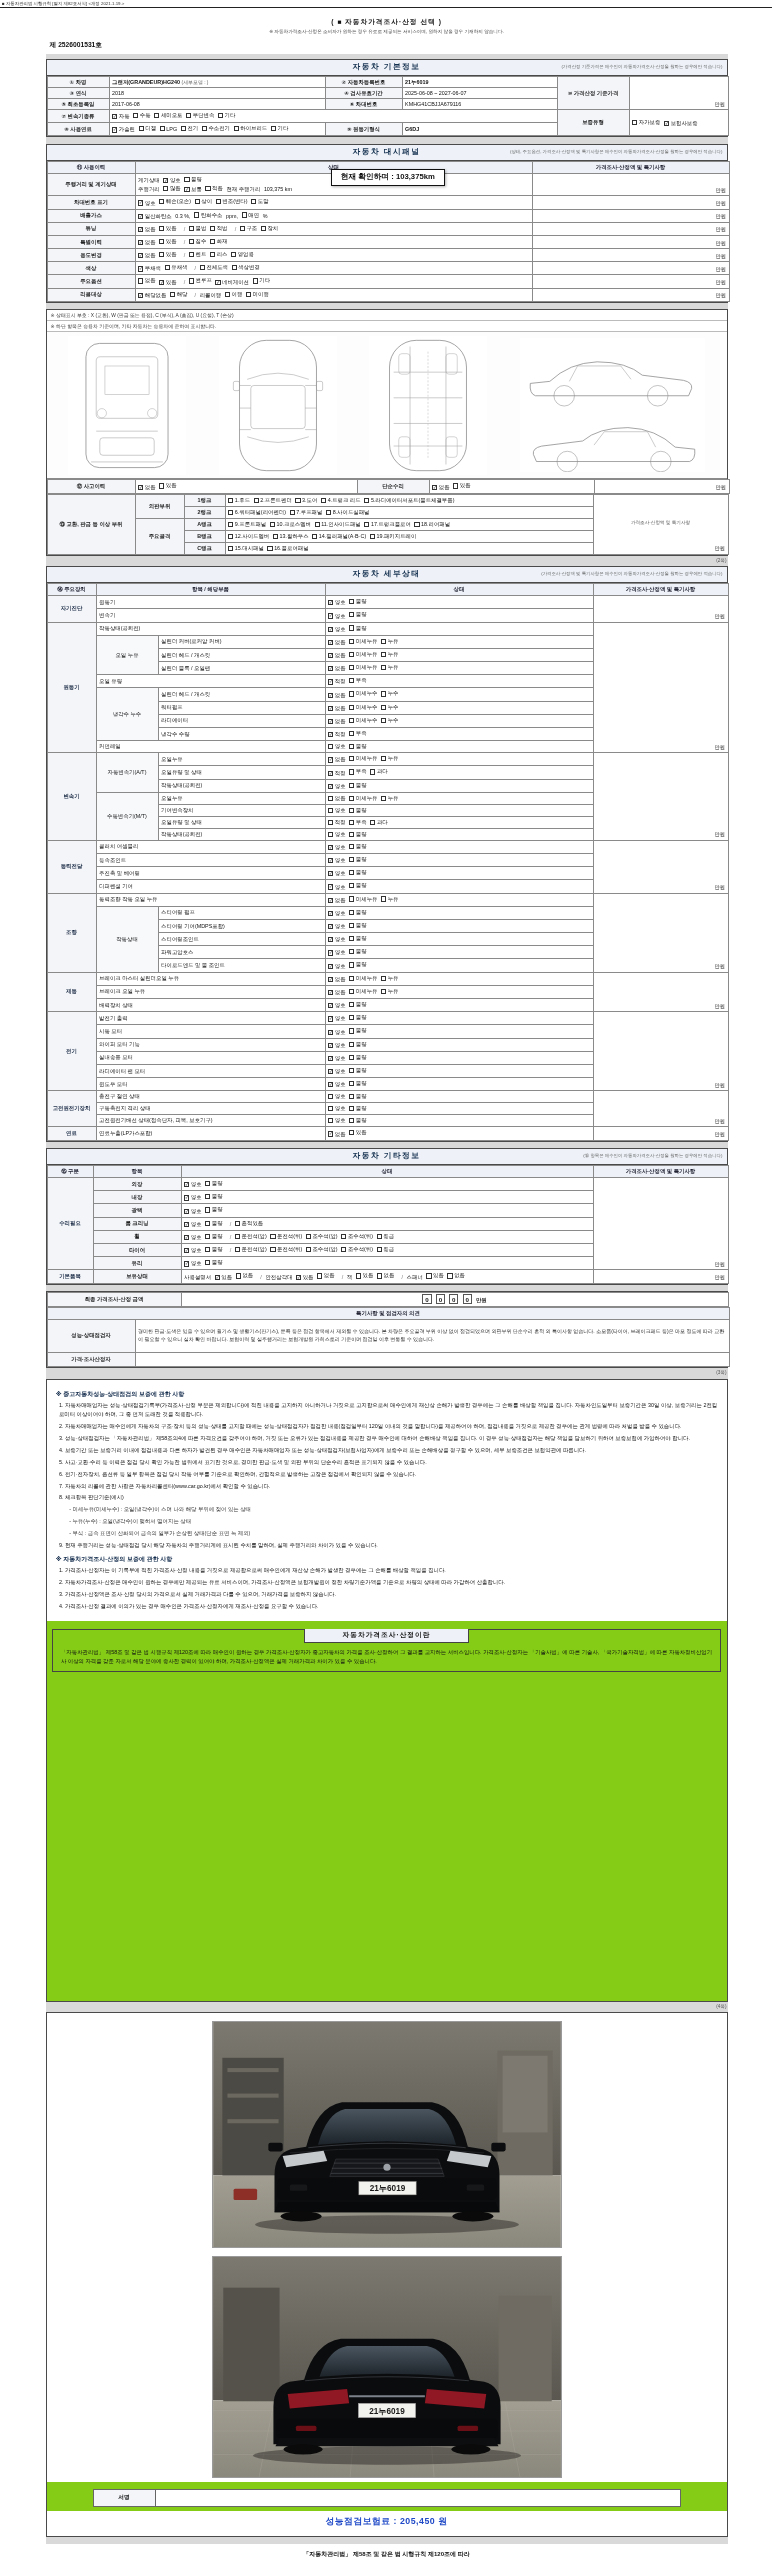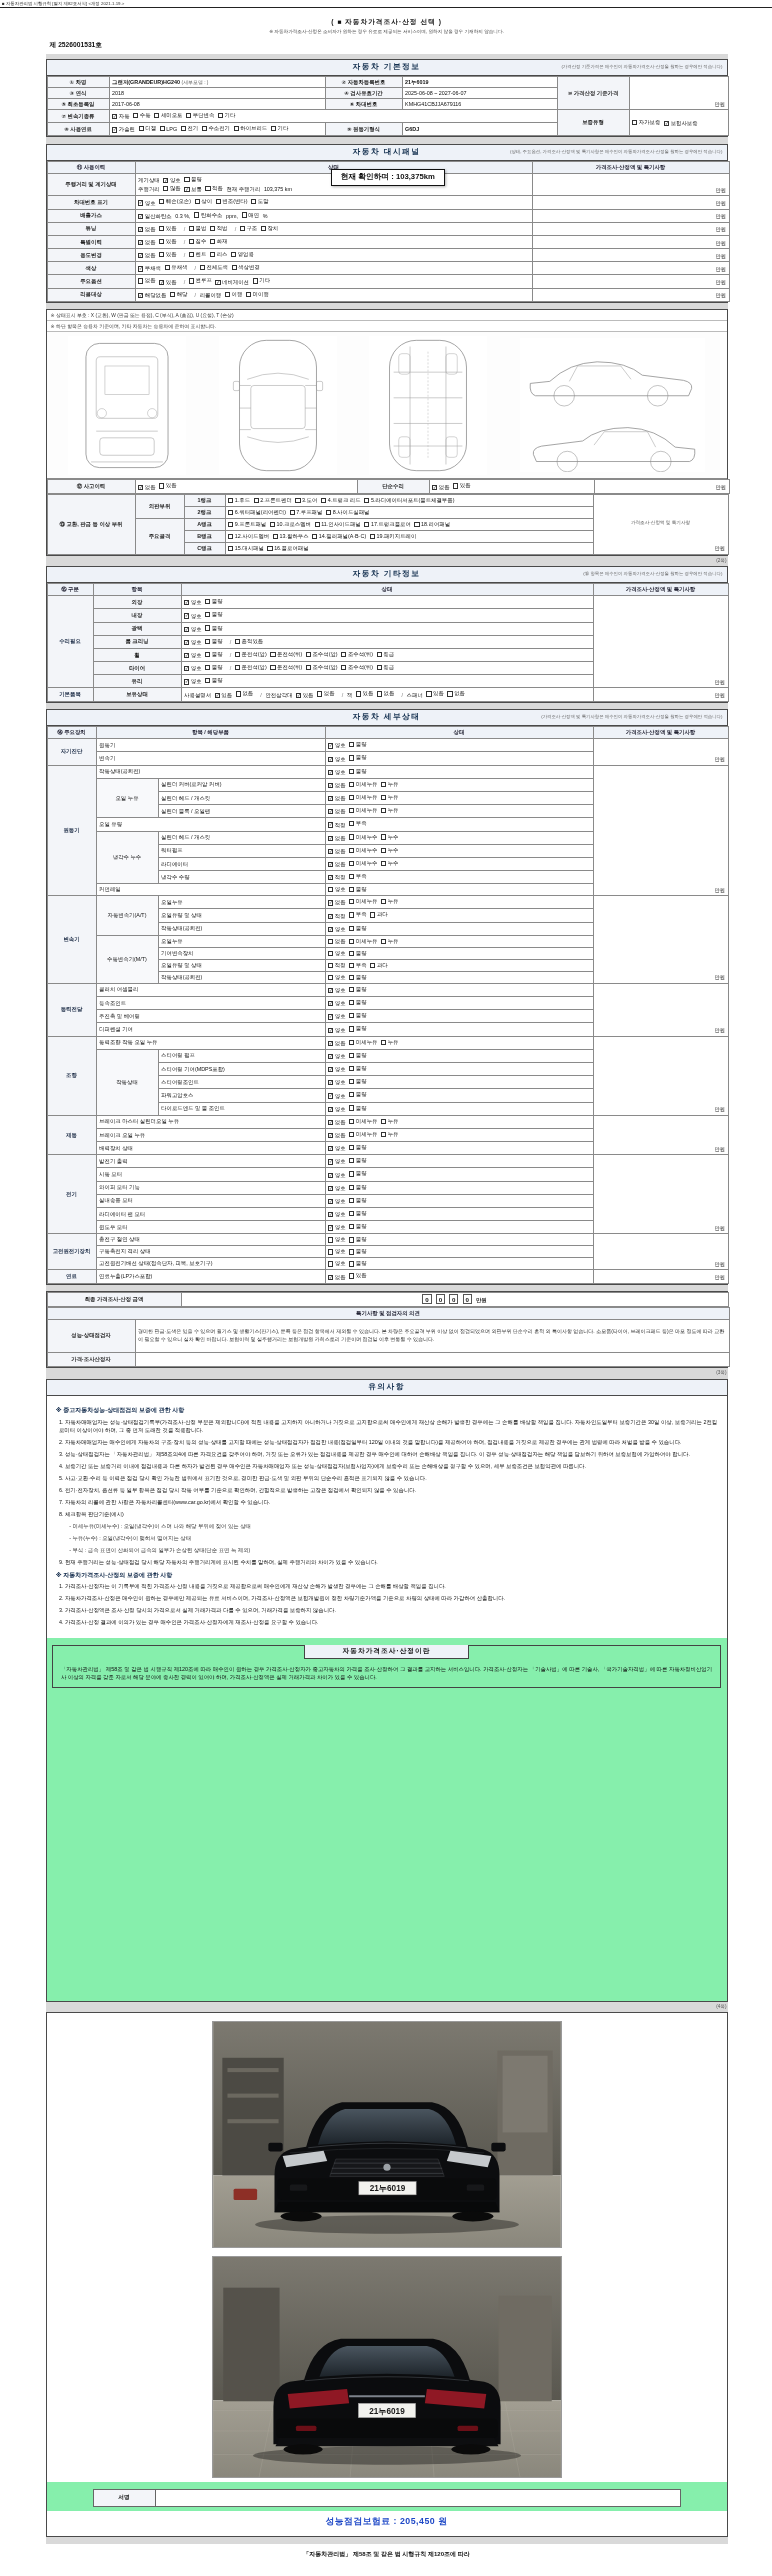--- a/index.html
+++ b/index.html
@@ -7,21 +7,21 @@
   body{width:773px;font-family:"Liberation Sans","DejaVu Sans",sans-serif;color:#111;-webkit-font-smoothing:antialiased}
   .sheet{width:773px;min-height:2576px;background:#fff;padding-bottom:13.4px}
   .corner{font-size:4.4px;color:#333;padding:1px 2.1px}
   .topline{border-top:1px solid #222;width:773px;margin-bottom:1px}
   .page{width:682px;margin:0 auto;background:#d9d9d9}
   .doc-head{background:#fff;padding:5.2px 3.1px 3.1px;margin-bottom:5.2px}
   .doc-title{font-size:14px;font-weight:bold;letter-spacing:4.6px;text-align:center;color:#000}
   .opt-line{text-align:center;font-size:6.7px;font-weight:bold;margin-top:3.6px;letter-spacing:1px}
   .head-note{text-align:center;font-size:4.6px;color:#444;margin-top:2.6px}
   .doc-no{font-size:6.7px;font-weight:bold;margin:6.2px 0 1px 1px}
-  section.sec{background:#86efac;border:0.5px solid #4a4a4a;margin-bottom:6.2px;position:relative}
+  section.sec{background:#84cc16;border:0.5px solid #4a4a4a;margin-bottom:6.2px;position:relative}
   .sec-title{position:relative;text-align:center;font-weight:bold;font-size:7.7px;letter-spacing:1.5px;color:#14304f;background:#eef2f8;border-bottom:0.5px solid #4a4a4a;padding:2.6px 4.1px}
   .sec-note{position:absolute;right:4.1px;top:4.6px;font-size:4.4px;letter-spacing:0;color:#666;font-weight:normal}
   table.frm{width:100%;border-collapse:collapse;table-layout:fixed;font-size:5.4px}
   .frm th,.frm td{border:0.5px solid #8a8a8a;padding:1.5px 2.6px;vertical-align:middle;word-break:break-all}
   .frm th{background:#eef2f8;font-weight:bold;color:#223;padding:2.1px 1px}
   td.lbl{background:#f3f5f9;font-weight:bold;text-align:center;color:#222}
   td.val{background:#fff;text-align:left}
   td.price{background:#fff;text-align:right;vertical-align:bottom}
   td.price .unit{font-size:5.2px;color:#222}
   td.price .pl{font-size:4.6px;color:#555;text-align:center;margin-bottom:20.6px}
@@ -531,180 +531,20 @@
                   <span class="ol">16.플로어패널</span>
                 </span></td>
             </tr>
           </tbody>
       </table>
     </section>
     <div class="pgmark">(2쪽)</div>
 
     <section class="sec">
       <div class="sec-title">
-        <span>자동차 기타정보</span>
-        <span class="sec-note">(⑮ 항목은 매수인이 자동차가격조사·산정을 원하는 경우에만 적습니다)</span>
-      </div>
-      <table class="frm">
-        <colgroup>
-            <col style="width:46px">
-            <col style="width:88px">
-            <col style="width:412px">
-            <col style="width:135px">
-          </colgroup>
-        <tbody>
-            <tr>
-          <th>⑮ 구분</th>
-          <th>항목</th>
-          <th>상태</th>
-          <th>가격조사·산정액 및 특기사항</th>
-        </tr>
-        </tbody>
-          <tbody id="etc-body">
-            <tr>
-              <td class="glbl" rowspan="7">수리필요</td>
-              <td class="lbl">외장</td>
-          <td class="val"><span class="opt">
-                  <span class="cb">✓</span>
-                  <span class="ol">양호</span>
-                </span><span class="opt">
-                  <span class="cb"></span>
-                  <span class="ol">불량</span>
-                </span></td>
-              <td class="price" rowspan="7"><span class="unit">만원</span></td>
-            </tr>
-            <tr>
-              <td class="lbl">내장</td>
-          <td class="val"><span class="opt">
-                  <span class="cb">✓</span>
-                  <span class="ol">양호</span>
-                </span><span class="opt">
-                  <span class="cb"></span>
-                  <span class="ol">불량</span>
-                </span></td>
-            </tr>
-            <tr>
-              <td class="lbl">광택</td>
-          <td class="val"><span class="opt">
-                  <span class="cb">✓</span>
-                  <span class="ol">양호</span>
-                </span><span class="opt">
-                  <span class="cb"></span>
-                  <span class="ol">불량</span>
-                </span></td>
-            </tr>
-            <tr>
-              <td class="lbl">룸 크리닝</td>
-          <td class="val"><span class="opt">
-                  <span class="cb">✓</span>
-                  <span class="ol">양호</span>
-                </span><span class="opt">
-                  <span class="cb"></span>
-                  <span class="ol">불량</span>
-                </span><span class="sep">/</span><span class="opt">
-                  <span class="cb"></span>
-                  <span class="ol">흔적있음</span>
-                </span></td>
-            </tr>
-            <tr>
-              <td class="lbl">휠</td>
-          <td class="val"><span class="opt">
-                  <span class="cb">✓</span>
-                  <span class="ol">양호</span>
-                </span><span class="opt">
-                  <span class="cb"></span>
-                  <span class="ol">불량</span>
-                </span><span class="sep">/</span><span class="opt">
-                  <span class="cb"></span>
-                  <span class="ol">운전석(앞)</span>
-                </span><span class="opt">
-                  <span class="cb"></span>
-                  <span class="ol">운전석(뒤)</span>
-                </span><span class="opt">
-                  <span class="cb"></span>
-                  <span class="ol">조수석(앞)</span>
-                </span><span class="opt">
-                  <span class="cb"></span>
-                  <span class="ol">조수석(뒤)</span>
-                </span><span class="opt">
-                  <span class="cb"></span>
-                  <span class="ol">응급</span>
-                </span></td>
-            </tr>
-            <tr>
-              <td class="lbl">타이어</td>
-          <td class="val"><span class="opt">
-                  <span class="cb">✓</span>
-                  <span class="ol">양호</span>
-                </span><span class="opt">
-                  <span class="cb"></span>
-                  <span class="ol">불량</span>
-                </span><span class="sep">/</span><span class="opt">
-                  <span class="cb"></span>
-                  <span class="ol">운전석(앞)</span>
-                </span><span class="opt">
-                  <span class="cb"></span>
-                  <span class="ol">운전석(뒤)</span>
-                </span><span class="opt">
-                  <span class="cb"></span>
-                  <span class="ol">조수석(앞)</span>
-                </span><span class="opt">
-                  <span class="cb"></span>
-                  <span class="ol">조수석(뒤)</span>
-                </span><span class="opt">
-                  <span class="cb"></span>
-                  <span class="ol">응급</span>
-                </span></td>
-            </tr>
-            <tr>
-              <td class="lbl">유리</td>
-          <td class="val"><span class="opt">
-                  <span class="cb">✓</span>
-                  <span class="ol">양호</span>
-                </span><span class="opt">
-                  <span class="cb"></span>
-                  <span class="ol">불량</span>
-                </span></td>
-            </tr>
-            <tr>
-              <td class="glbl" rowspan="1">기본품목</td>
-              <td class="lbl">보유상태</td>
-          <td class="val"><span class="tt">사용설명서</span><span class="opt">
-                  <span class="cb">✓</span>
-                  <span class="ol">있음</span>
-                </span><span class="opt">
-                  <span class="cb"></span>
-                  <span class="ol">없음</span>
-                </span><span class="sep">/</span><span class="tt">안전삼각대</span><span class="opt">
-                  <span class="cb">✓</span>
-                  <span class="ol">있음</span>
-                </span><span class="opt">
-                  <span class="cb"></span>
-                  <span class="ol">없음</span>
-                </span><span class="sep">/</span><span class="tt">잭</span><span class="opt">
-                  <span class="cb"></span>
-                  <span class="ol">있음</span>
-                </span><span class="opt">
-                  <span class="cb"></span>
-                  <span class="ol">없음</span>
-                </span><span class="sep">/</span><span class="tt">스패너</span><span class="opt">
-                  <span class="cb"></span>
-                  <span class="ol">있음</span>
-                </span><span class="opt">
-                  <span class="cb"></span>
-                  <span class="ol">없음</span>
-                </span></td>
-              <td class="price" rowspan="1"><span class="unit">만원</span></td>
-            </tr>
-          </tbody>
-      </table>
-    </section>
-
-    <section class="sec">
-      <div class="sec-title">
         <span>자동차 세부상태</span>
         <span class="sec-note">(가격조사·산정액 및 특기사항은 매수인이 자동차가격조사·산정을 원하는 경우에만 적습니다)</span>
       </div>
       <table class="frm">
         <colgroup>
             <col style="width:49px">
             <col style="width:62px">
             <col style="width:167px">
             <col style="width:268px">
             <col style="width:135px">
@@ -1190,20 +1030,180 @@
             </tr>
             <tr>
               <td class="glbl" rowspan="1">연료</td>
               <td class="plbl" colspan="2">연료누출(LP가스포함)</td>
               <td class="stat"><span class="opt">
                   <span class="cb">✓</span>
                   <span class="ol">없음</span>
                 </span><span class="opt">
                   <span class="cb"></span>
                   <span class="ol">있음</span>
+                </span></td>
+              <td class="price" rowspan="1"><span class="unit">만원</span></td>
+            </tr>
+          </tbody>
+      </table>
+    </section>
+
+    <section class="sec">
+      <div class="sec-title">
+        <span>자동차 기타정보</span>
+        <span class="sec-note">(⑮ 항목은 매수인이 자동차가격조사·산정을 원하는 경우에만 적습니다)</span>
+      </div>
+      <table class="frm">
+        <colgroup>
+            <col style="width:46px">
+            <col style="width:88px">
+            <col style="width:412px">
+            <col style="width:135px">
+          </colgroup>
+        <tbody>
+            <tr>
+          <th>⑮ 구분</th>
+          <th>항목</th>
+          <th>상태</th>
+          <th>가격조사·산정액 및 특기사항</th>
+        </tr>
+        </tbody>
+          <tbody id="etc-body">
+            <tr>
+              <td class="glbl" rowspan="7">수리필요</td>
+              <td class="lbl">외장</td>
+          <td class="val"><span class="opt">
+                  <span class="cb">✓</span>
+                  <span class="ol">양호</span>
+                </span><span class="opt">
+                  <span class="cb"></span>
+                  <span class="ol">불량</span>
+                </span></td>
+              <td class="price" rowspan="7"><span class="unit">만원</span></td>
+            </tr>
+            <tr>
+              <td class="lbl">내장</td>
+          <td class="val"><span class="opt">
+                  <span class="cb">✓</span>
+                  <span class="ol">양호</span>
+                </span><span class="opt">
+                  <span class="cb"></span>
+                  <span class="ol">불량</span>
+                </span></td>
+            </tr>
+            <tr>
+              <td class="lbl">광택</td>
+          <td class="val"><span class="opt">
+                  <span class="cb">✓</span>
+                  <span class="ol">양호</span>
+                </span><span class="opt">
+                  <span class="cb"></span>
+                  <span class="ol">불량</span>
+                </span></td>
+            </tr>
+            <tr>
+              <td class="lbl">룸 크리닝</td>
+          <td class="val"><span class="opt">
+                  <span class="cb">✓</span>
+                  <span class="ol">양호</span>
+                </span><span class="opt">
+                  <span class="cb"></span>
+                  <span class="ol">불량</span>
+                </span><span class="sep">/</span><span class="opt">
+                  <span class="cb"></span>
+                  <span class="ol">흔적있음</span>
+                </span></td>
+            </tr>
+            <tr>
+              <td class="lbl">휠</td>
+          <td class="val"><span class="opt">
+                  <span class="cb">✓</span>
+                  <span class="ol">양호</span>
+                </span><span class="opt">
+                  <span class="cb"></span>
+                  <span class="ol">불량</span>
+                </span><span class="sep">/</span><span class="opt">
+                  <span class="cb"></span>
+                  <span class="ol">운전석(앞)</span>
+                </span><span class="opt">
+                  <span class="cb"></span>
+                  <span class="ol">운전석(뒤)</span>
+                </span><span class="opt">
+                  <span class="cb"></span>
+                  <span class="ol">조수석(앞)</span>
+                </span><span class="opt">
+                  <span class="cb"></span>
+                  <span class="ol">조수석(뒤)</span>
+                </span><span class="opt">
+                  <span class="cb"></span>
+                  <span class="ol">응급</span>
+                </span></td>
+            </tr>
+            <tr>
+              <td class="lbl">타이어</td>
+          <td class="val"><span class="opt">
+                  <span class="cb">✓</span>
+                  <span class="ol">양호</span>
+                </span><span class="opt">
+                  <span class="cb"></span>
+                  <span class="ol">불량</span>
+                </span><span class="sep">/</span><span class="opt">
+                  <span class="cb"></span>
+                  <span class="ol">운전석(앞)</span>
+                </span><span class="opt">
+                  <span class="cb"></span>
+                  <span class="ol">운전석(뒤)</span>
+                </span><span class="opt">
+                  <span class="cb"></span>
+                  <span class="ol">조수석(앞)</span>
+                </span><span class="opt">
+                  <span class="cb"></span>
+                  <span class="ol">조수석(뒤)</span>
+                </span><span class="opt">
+                  <span class="cb"></span>
+                  <span class="ol">응급</span>
+                </span></td>
+            </tr>
+            <tr>
+              <td class="lbl">유리</td>
+          <td class="val"><span class="opt">
+                  <span class="cb">✓</span>
+                  <span class="ol">양호</span>
+                </span><span class="opt">
+                  <span class="cb"></span>
+                  <span class="ol">불량</span>
+                </span></td>
+            </tr>
+            <tr>
+              <td class="glbl" rowspan="1">기본품목</td>
+              <td class="lbl">보유상태</td>
+          <td class="val"><span class="tt">사용설명서</span><span class="opt">
+                  <span class="cb">✓</span>
+                  <span class="ol">있음</span>
+                </span><span class="opt">
+                  <span class="cb"></span>
+                  <span class="ol">없음</span>
+                </span><span class="sep">/</span><span class="tt">안전삼각대</span><span class="opt">
+                  <span class="cb">✓</span>
+                  <span class="ol">있음</span>
+                </span><span class="opt">
+                  <span class="cb"></span>
+                  <span class="ol">없음</span>
+                </span><span class="sep">/</span><span class="tt">잭</span><span class="opt">
+                  <span class="cb"></span>
+                  <span class="ol">있음</span>
+                </span><span class="opt">
+                  <span class="cb"></span>
+                  <span class="ol">없음</span>
+                </span><span class="sep">/</span><span class="tt">스패너</span><span class="opt">
+                  <span class="cb"></span>
+                  <span class="ol">있음</span>
+                </span><span class="opt">
+                  <span class="cb"></span>
+                  <span class="ol">없음</span>
                 </span></td>
               <td class="price" rowspan="1"><span class="unit">만원</span></td>
             </tr>
           </tbody>
       </table>
     </section>
 
     <section class="sec">
       <table class="frm">
         <colgroup>
@@ -1239,23 +1239,20 @@
         <tr>
           <td class="lbl">가격·조사산정자</td>
           <td class="val opinion-text" style="height:14.4px"></td>
         </tr>
       </tbody>
         </table>
     </section>
     <div class="pgmark">(3쪽)</div>
 
     <section class="sec" style="min-height:623px">
-      <div class="sec-title">
-        <span>유의사항</span>
-      </div>
       <div class="nbody" id="notice-body">
           <h3 class="nh">※ 중고자동차성능·상태점검의 보증에 관한 사항</h3>
           <p class="ni">1. 자동차매매업자는 성능·상태점검기록부(가격조사·산정 부분은 제외합니다)에 적힌 내용을 고지하지 아니하거나 거짓으로 고지함으로써 매수인에게 재산상 손해가 발생한 경우에는 그 손해를 배상할 책임을 집니다. 자동차인도일부터 보증기간은 30일 이상, 보증거리는 2천킬로미터 이상이어야 하며, 그 중 먼저 도래한 것을 적용합니다.</p>
           <p class="ni">2. 자동차매매업자는 매수인에게 자동차의 구조·장치 등의 성능·상태를 고지할 때에는 성능·상태점검자가 점검한 내용(점검일부터 120일 이내의 것을 말합니다)을 제공하여야 하며, 점검내용을 거짓으로 제공한 경우에는 관계 법령에 따라 처벌을 받을 수 있습니다.</p>
           <p class="ni">3. 성능·상태점검자는 「자동차관리법」 제58조의4에 따른 자격요건을 갖추어야 하며, 거짓 또는 오류가 있는 점검내용을 제공한 경우 매수인에 대하여 손해배상 책임을 집니다. 이 경우 성능·상태점검자는 해당 책임을 담보하기 위하여 보증보험에 가입하여야 합니다.</p>
           <p class="ni">4. 보증기간 또는 보증거리 이내에 점검내용과 다른 하자가 발견된 경우 매수인은 자동차매매업자 또는 성능·상태점검자(보험사업자)에게 보증수리 또는 손해배상을 청구할 수 있으며, 세부 보증조건은 보험약관에 따릅니다.</p>
           <p class="ni">5. 사고·교환·수리 등 이력은 점검 당시 확인 가능한 범위에서 표기한 것으로, 경미한 판금·도색 및 외판 부위의 단순수리 흔적은 표기되지 않을 수 있습니다.</p>
           <p class="ni">6. 전기·전자장치, 옵션류 등 일부 항목은 점검 당시 작동 여부를 기준으로 확인하며, 간헐적으로 발생하는 고장은 점검에서 확인되지 않을 수 있습니다.</p>
           <p class="ni">7. 자동차의 리콜에 관한 사항은 자동차리콜센터(www.car.go.kr)에서 확인할 수 있습니다.</p>
           <p class="ni">8. 체크항목 판단기준(예시)</p>

